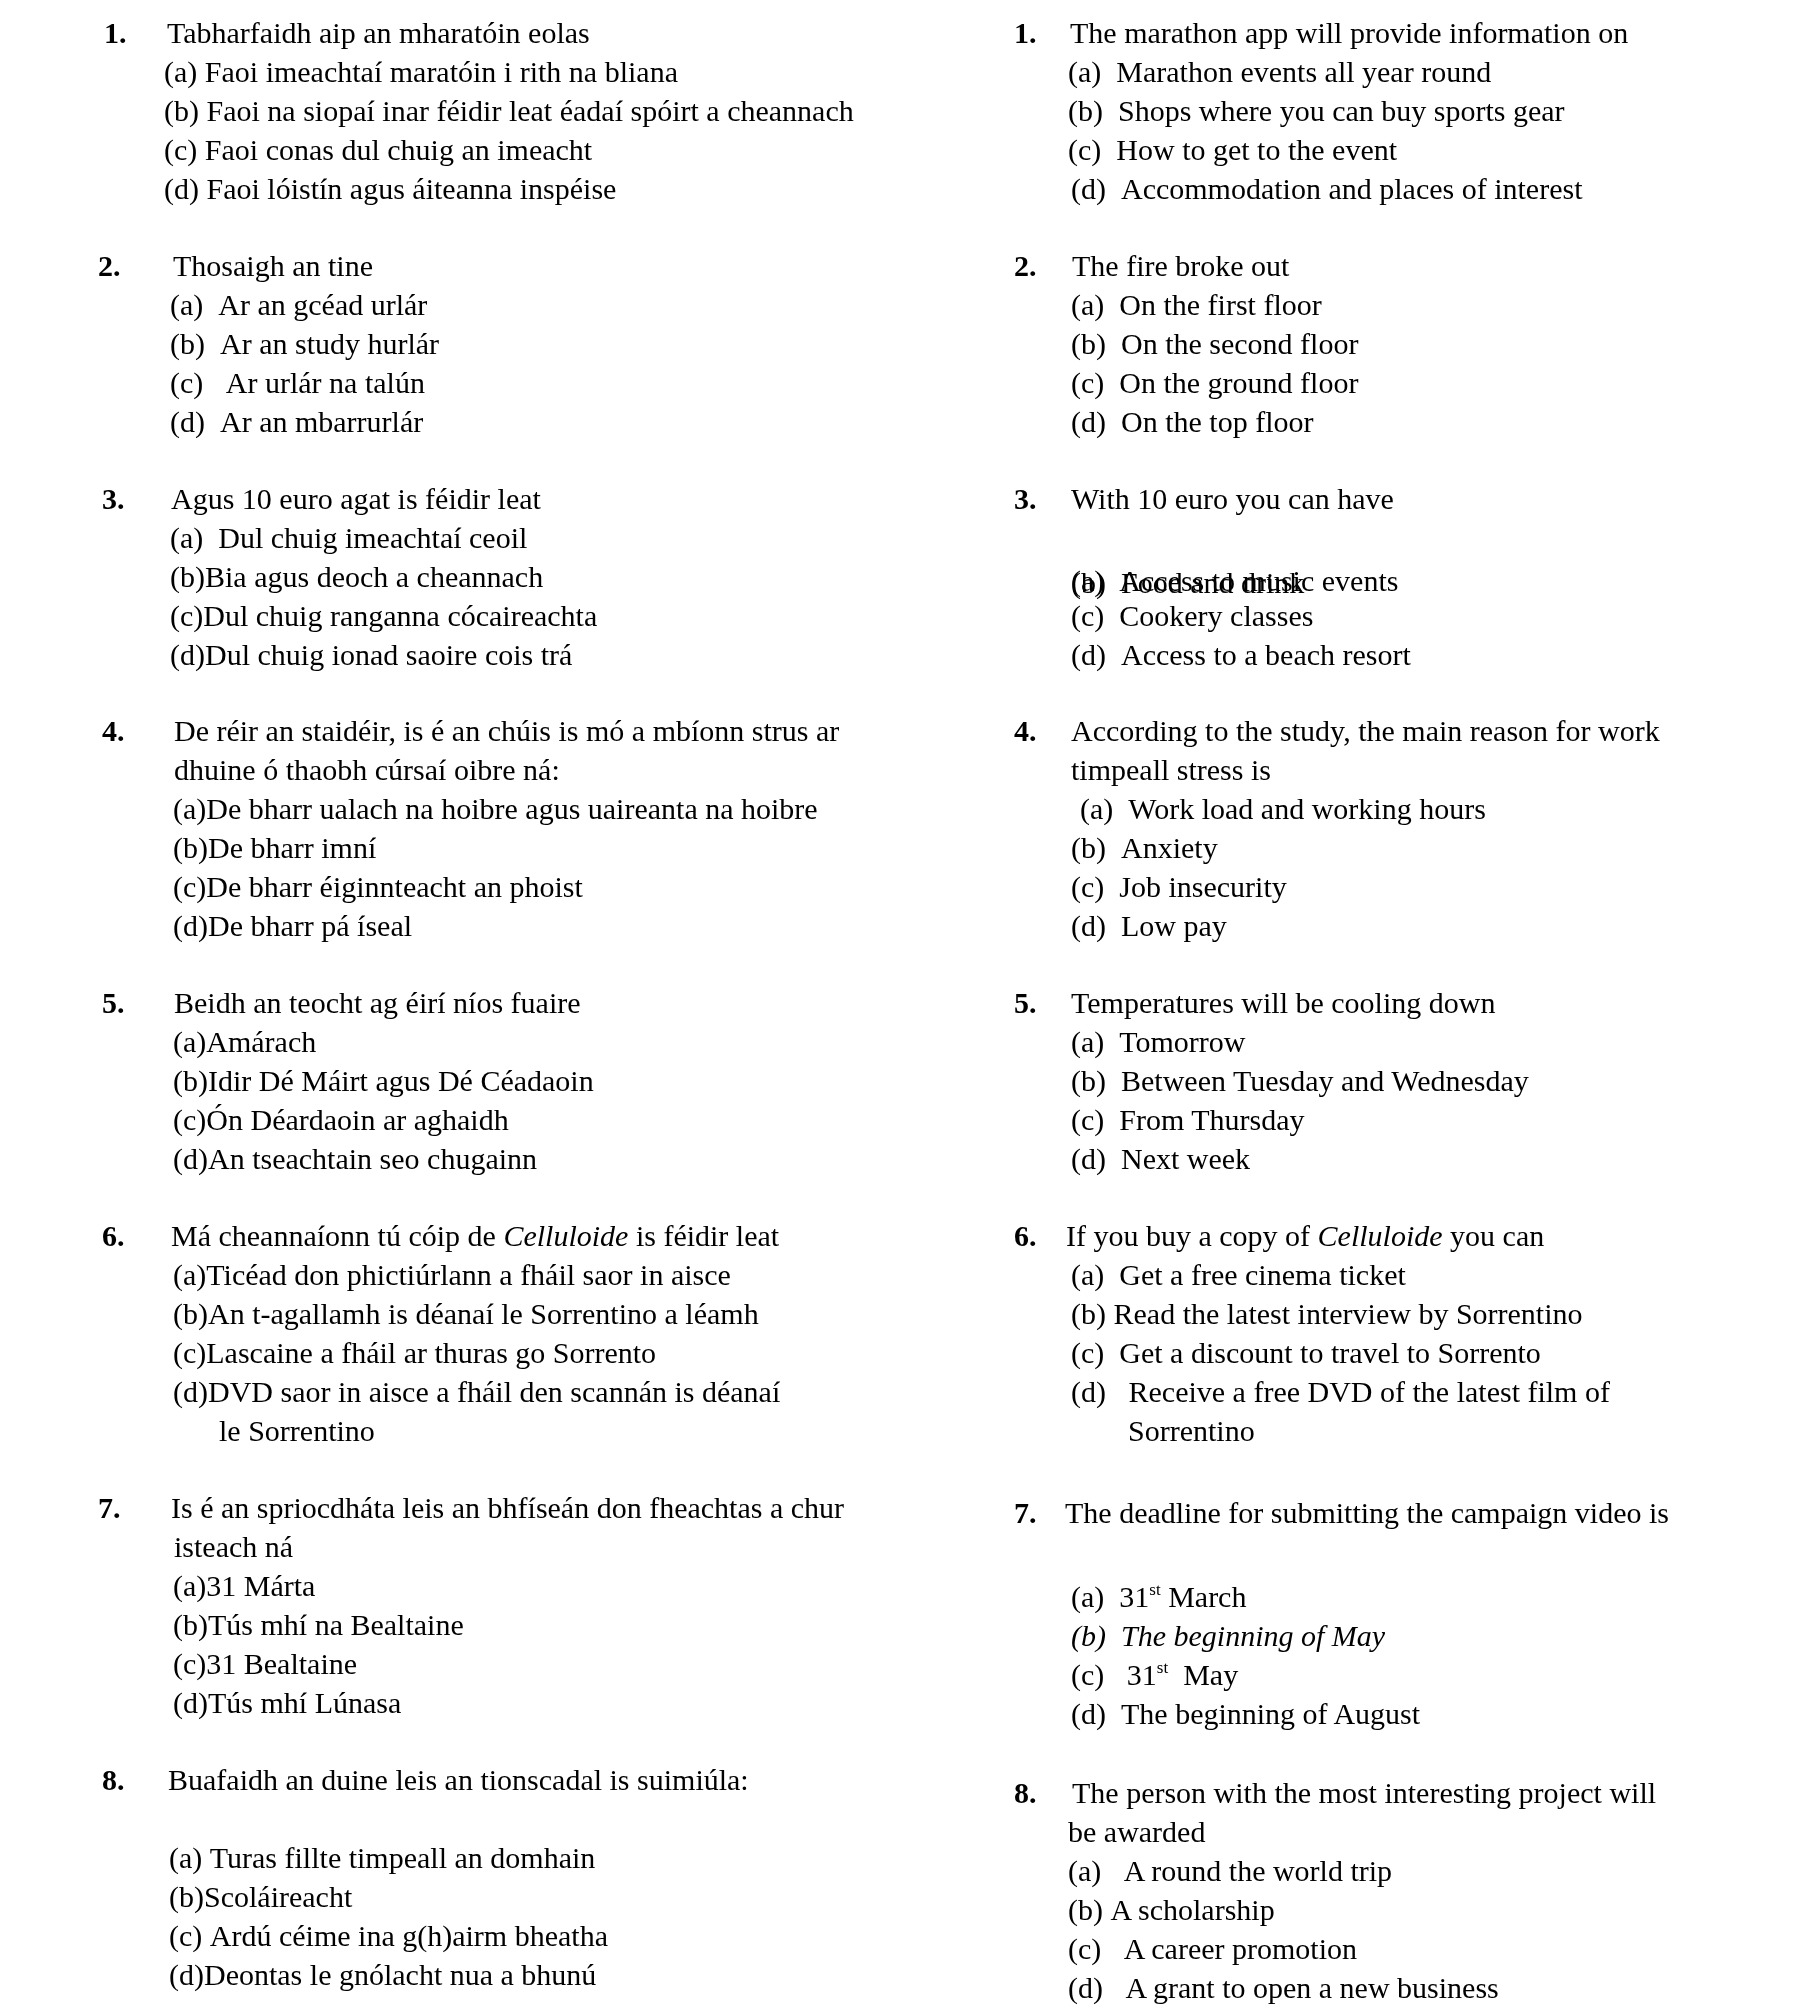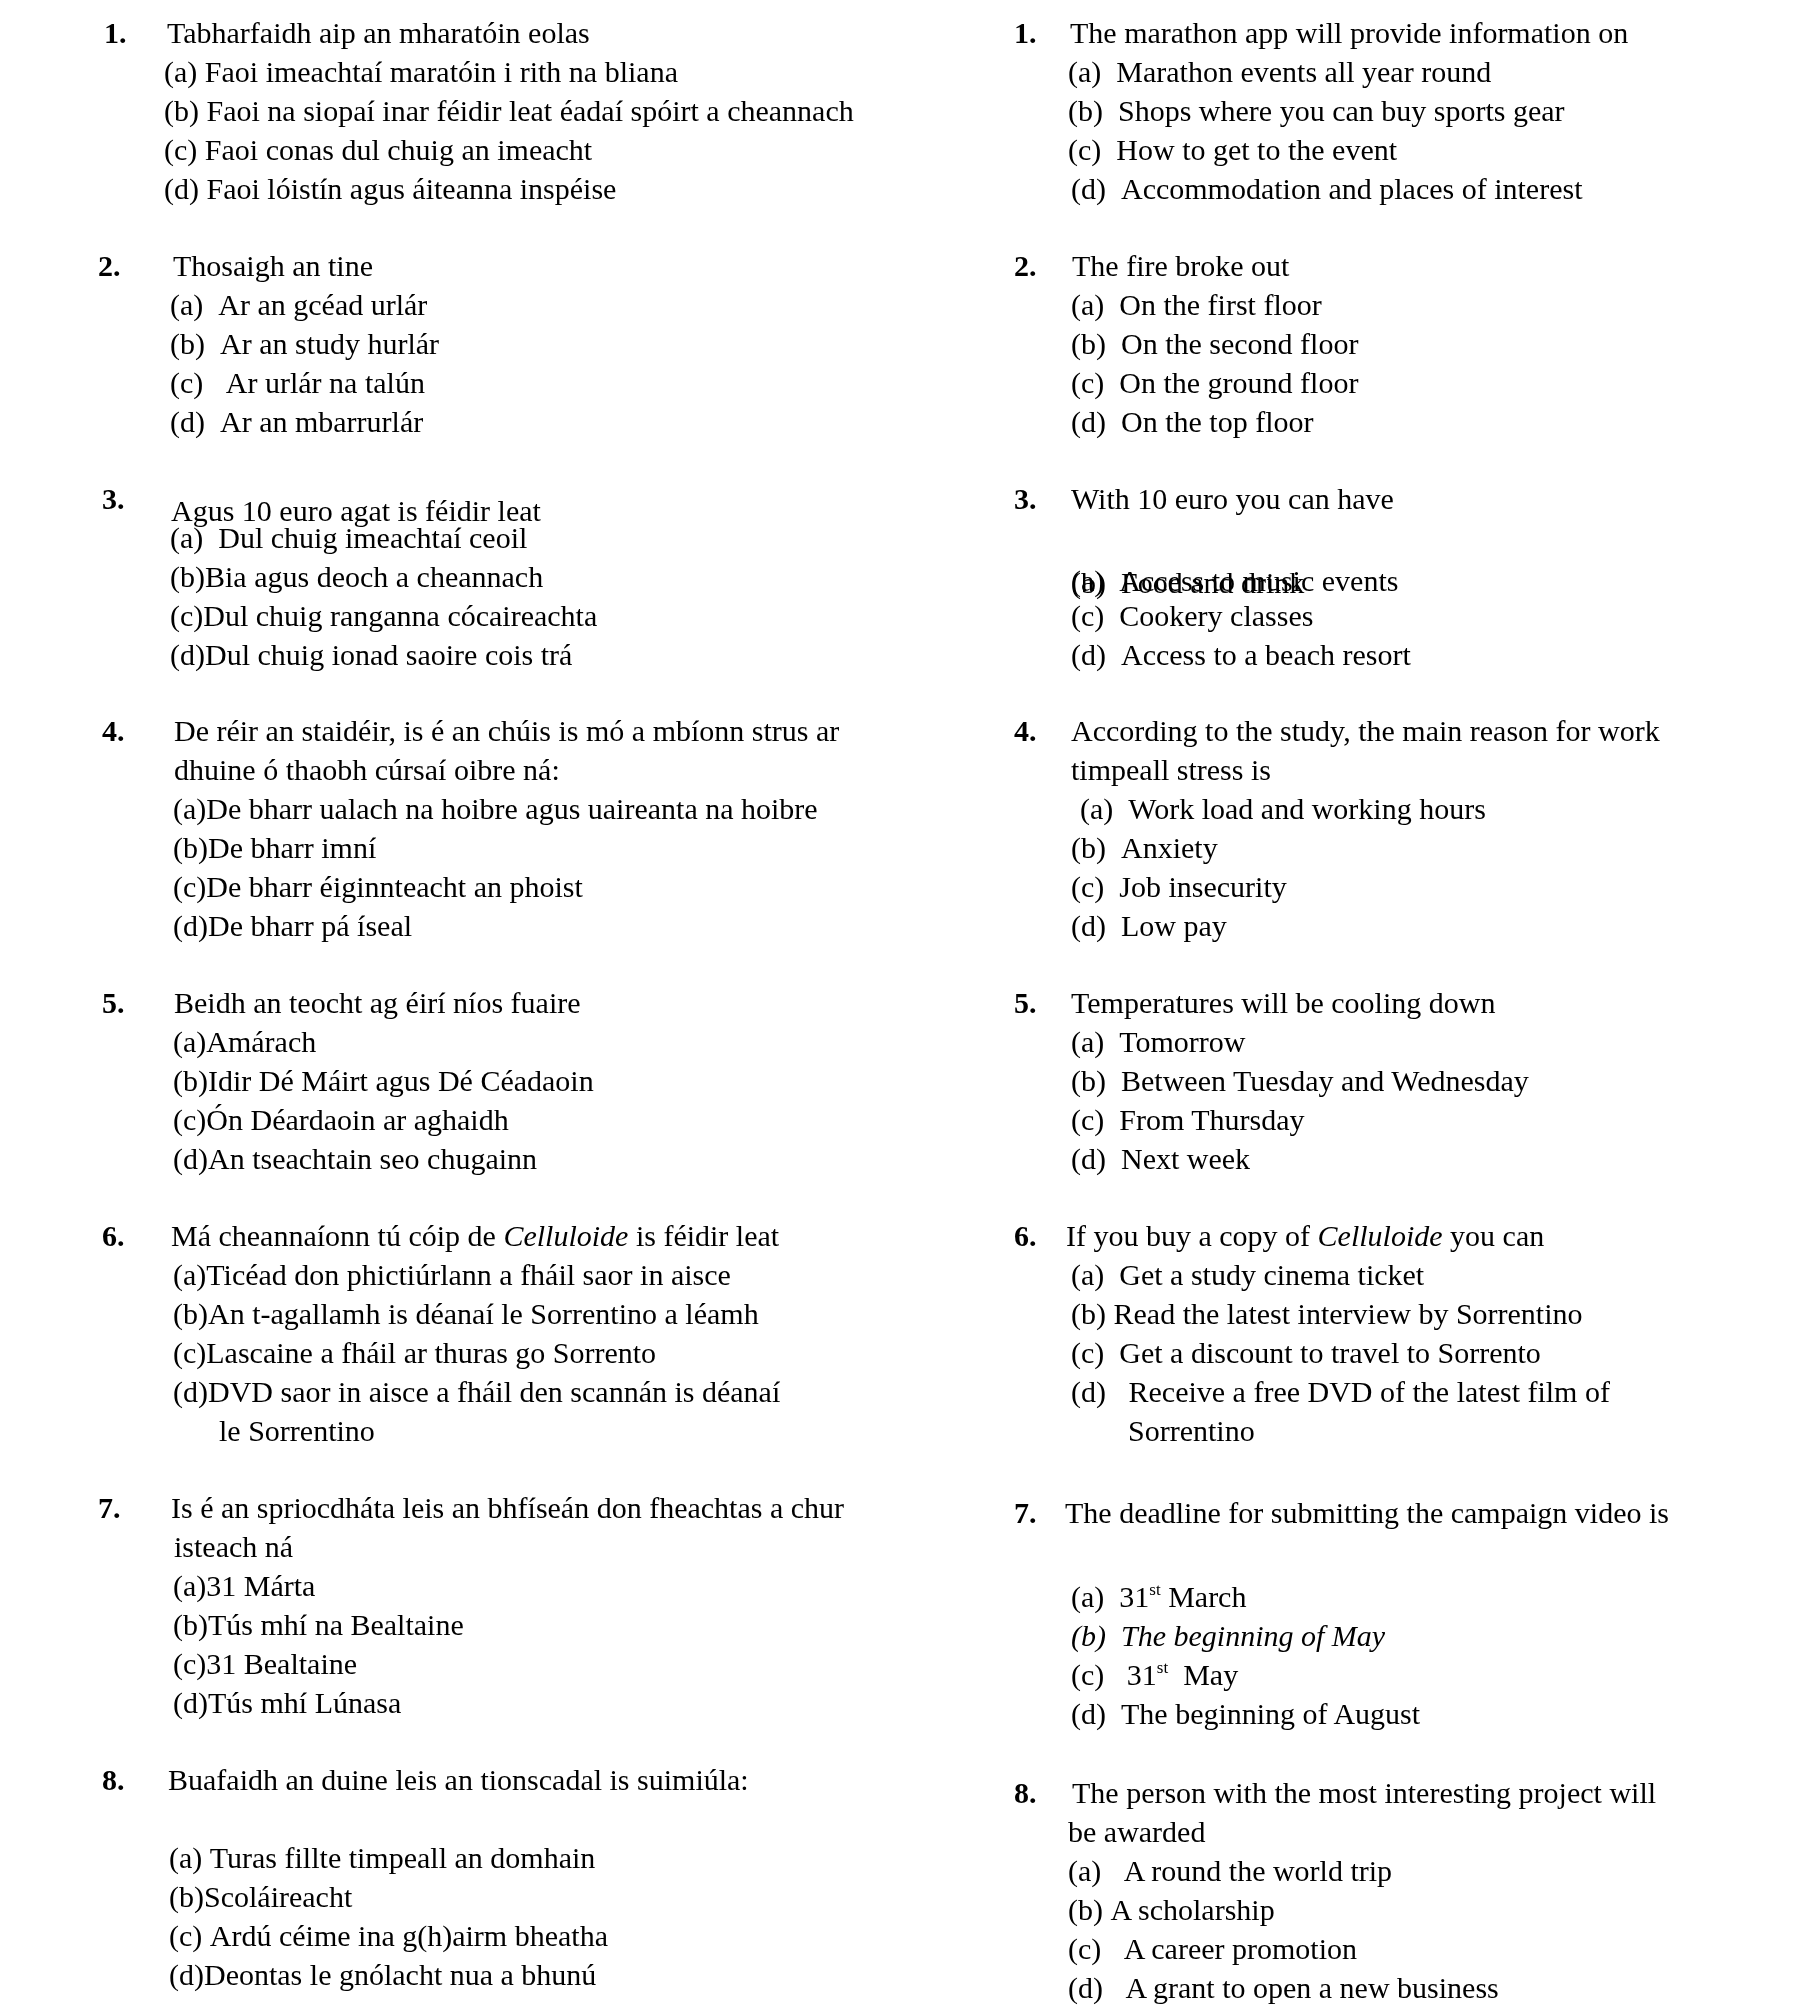--- a/index.html
+++ b/index.html
@@ -35,21 +35,21 @@
     <span class="num" style="left:98px;top:0;">2.</span>
     <span class="stem" style="left:173px;top:0;">Thosaigh an tine</span>
     <div class="opt" style="left:170px;top:39px;"><span class="lbl">(a)</span>&nbsp; <span class="txt">Ar an gcéad urlár</span></div>
     <div class="opt" style="left:170px;top:78px;"><span class="lbl">(b)</span>&nbsp; <span class="txt">Ar an study hurlár</span></div>
     <div class="opt" style="left:170px;top:117px;"><span class="lbl">(c)</span>&nbsp;&nbsp; <span class="txt">Ar urlár na talún</span></div>
     <div class="opt" style="left:170px;top:156px;"><span class="lbl">(d)</span>&nbsp; <span class="txt">Ar an mbarrurlár</span></div>
   </div>
 
   <div class="q" style="left:0;top:480px;">
     <span class="num" style="left:102px;top:0;">3.</span>
-    <span class="stem" style="left:171px;top:0;margin-top:12px;">Agus 10 euro agat is féidir leat</span>
+    <span class="stem" style="left:171px;top:0;">Agus 10 euro agat is féidir leat</span>
     <div class="opt" style="left:170px;top:39px;"><span class="lbl">(a)</span>&nbsp; <span class="txt">Dul chuig imeachtaí ceoil</span></div>
     <div class="opt" style="left:170px;top:78px;"><span class="lbl">(b)</span><span class="txt">Bia agus deoch a cheannach</span></div>
     <div class="opt" style="left:170px;top:117px;"><span class="lbl">(c)</span><span class="txt">Dul chuig ranganna cócaireachta</span></div>
     <div class="opt" style="left:170px;top:156px;text-align:right;"><span class="lbl">(d)</span><span class="txt">Dul chuig ionad saoire cois trá</span></div>
   </div>
 
   <div class="q" style="left:0;top:712px;">
     <span class="num" style="left:102px;top:0;">4.</span>
     <span class="stem" style="left:174px;top:0;">De réir an staidéir, is é an chúis is mó a mbíonn strus ar</span>
     <span class="stem" style="left:174px;top:39px;">dhuine ó thaobh cúrsaí oibre ná:</span>
@@ -142,21 +142,21 @@
     <span class="stem" style="left:1071px;top:0;">Temperatures will be cooling down</span>
     <div class="opt" style="left:1071px;top:39px;"><span class="lbl">(a)</span>&nbsp; <span class="txt">Tomorrow</span></div>
     <div class="opt" style="left:1071px;top:78px;"><span class="lbl">(b)</span>&nbsp; <span class="txt">Between Tuesday and Wednesday</span></div>
     <div class="opt" style="left:1071px;top:117px;"><span class="lbl">(c)</span>&nbsp; <span class="txt">From Thursday</span></div>
     <div class="opt" style="left:1071px;top:156px;"><span class="lbl">(d)</span>&nbsp; <span class="txt">Next week</span></div>
   </div>
 
   <div class="q" style="left:0;top:1217px;">
     <span class="num" style="left:1014px;top:0;">6.</span>
     <span class="stem" style="left:1066px;top:0;"><span>If you buy a copy of </span><i>Celluloide</i><span> you can</span></span>
-    <div class="opt" style="left:1071px;top:39px;"><span class="lbl">(a)</span>&nbsp; <span class="txt">Get a study cinema ticket</span></div>
+    <div class="opt" style="left:1071px;top:39px;"><span class="lbl">(a)</span>&nbsp; <span class="txt">Get a free cinema ticket</span></div>
     <div class="opt" style="left:1071px;top:78px;"><span class="lbl">(b)</span> <span class="txt">Read the latest interview by Sorrentino</span></div>
     <div class="opt" style="left:1071px;top:117px;"><span class="lbl">(c)</span>&nbsp; <span class="txt">Get a discount to travel to Sorrento</span></div>
     <div class="opt" style="left:1071px;top:156px;"><span class="lbl">(d)</span>&nbsp;&nbsp; <span class="txt">Receive a free DVD of the latest film of</span></div>
     <div class="opt" style="left:1128px;top:195px;">Sorrentino</div>
   </div>
 
   <div class="q" style="left:0;top:1494px;">
     <span class="num" style="left:1014px;top:0;">7.</span>
     <span class="stem" style="left:1065px;top:0;">The deadline for submitting the campaign video is</span>
     <div class="opt" style="left:1071px;top:84px;"><span class="lbl">(a)</span>&nbsp; <span class="txt"><span>31</span><sup>st</sup><span> March</span></span></div>

